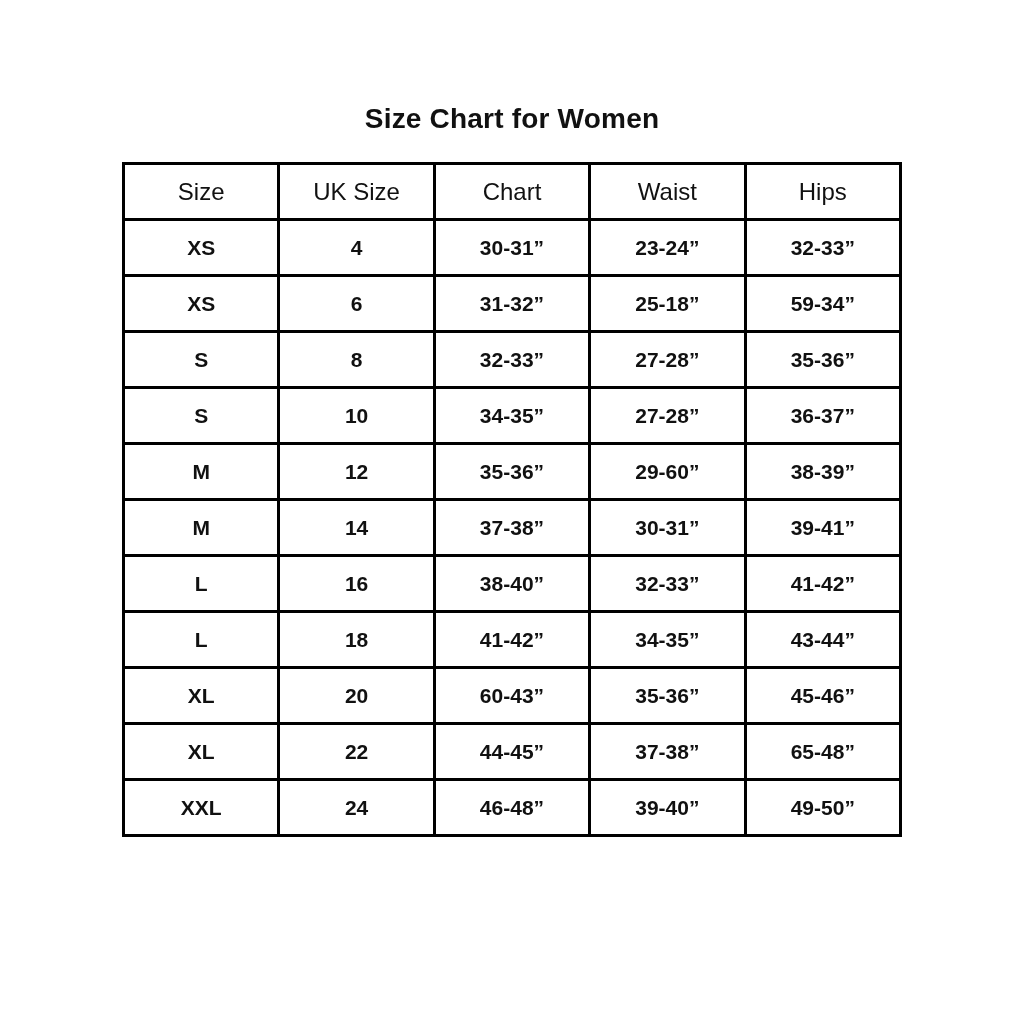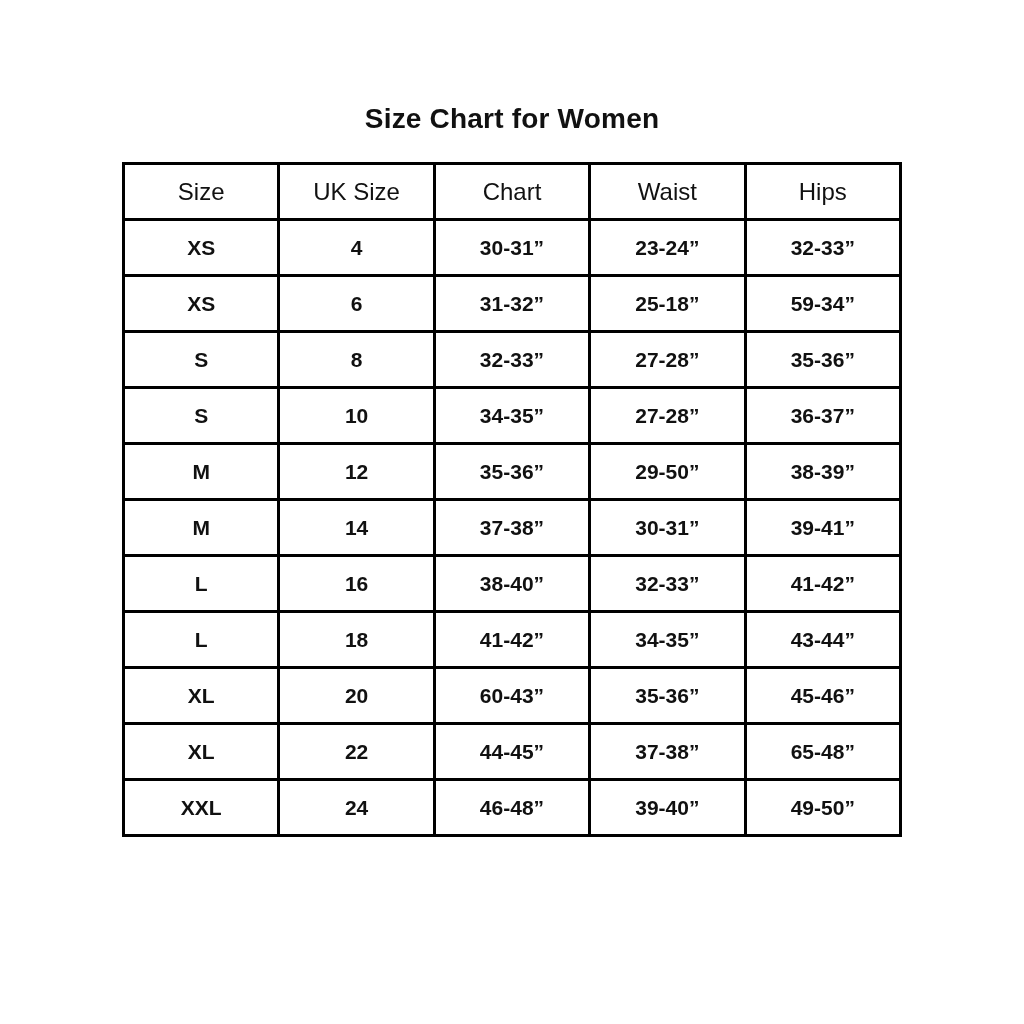--- a/index.html
+++ b/index.html
@@ -89,21 +89,21 @@
           <td>S</td>
           <td>10</td>
           <td>34-35”</td>
           <td>27-28”</td>
           <td>36-37”</td>
         </tr>
         <tr>
           <td>M</td>
           <td>12</td>
           <td>35-36”</td>
-          <td>29-50”</td>
+          <td>29-60”</td>
           <td>38-39”</td>
         </tr>
         <tr>
           <td>M</td>
           <td>14</td>
           <td>37-38”</td>
           <td>30-31”</td>
           <td>39-41”</td>
         </tr>
         <tr>

